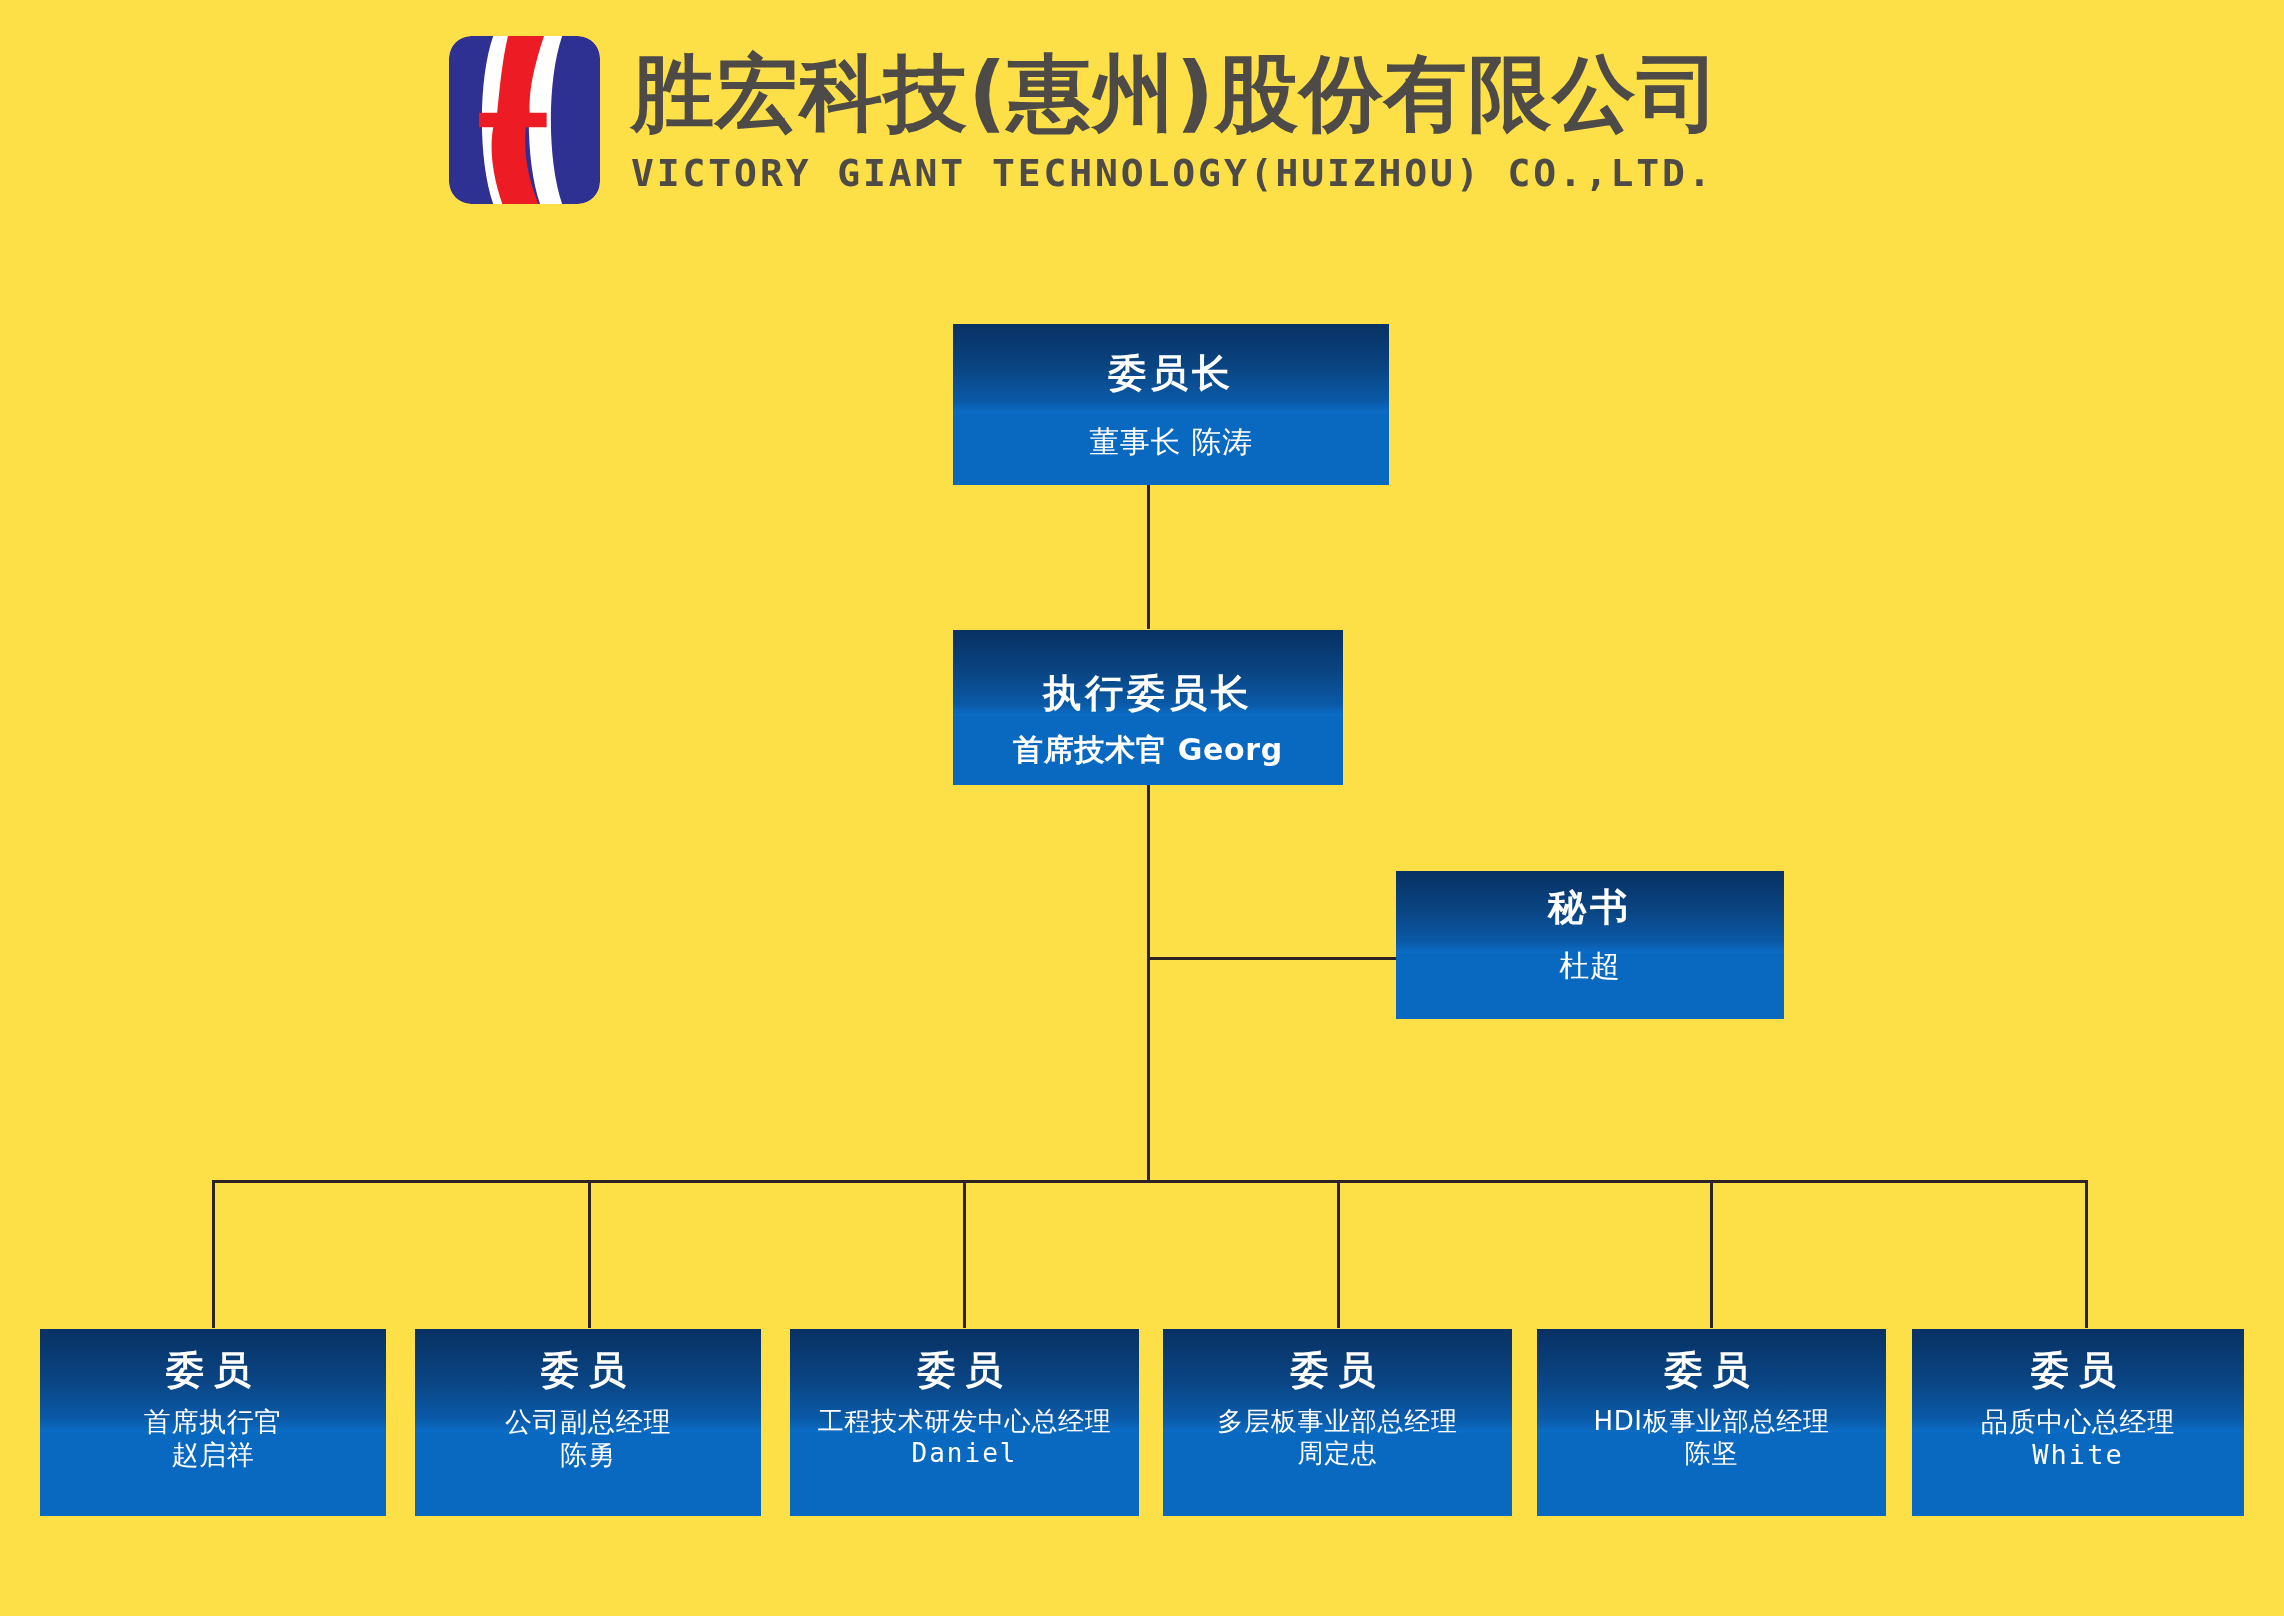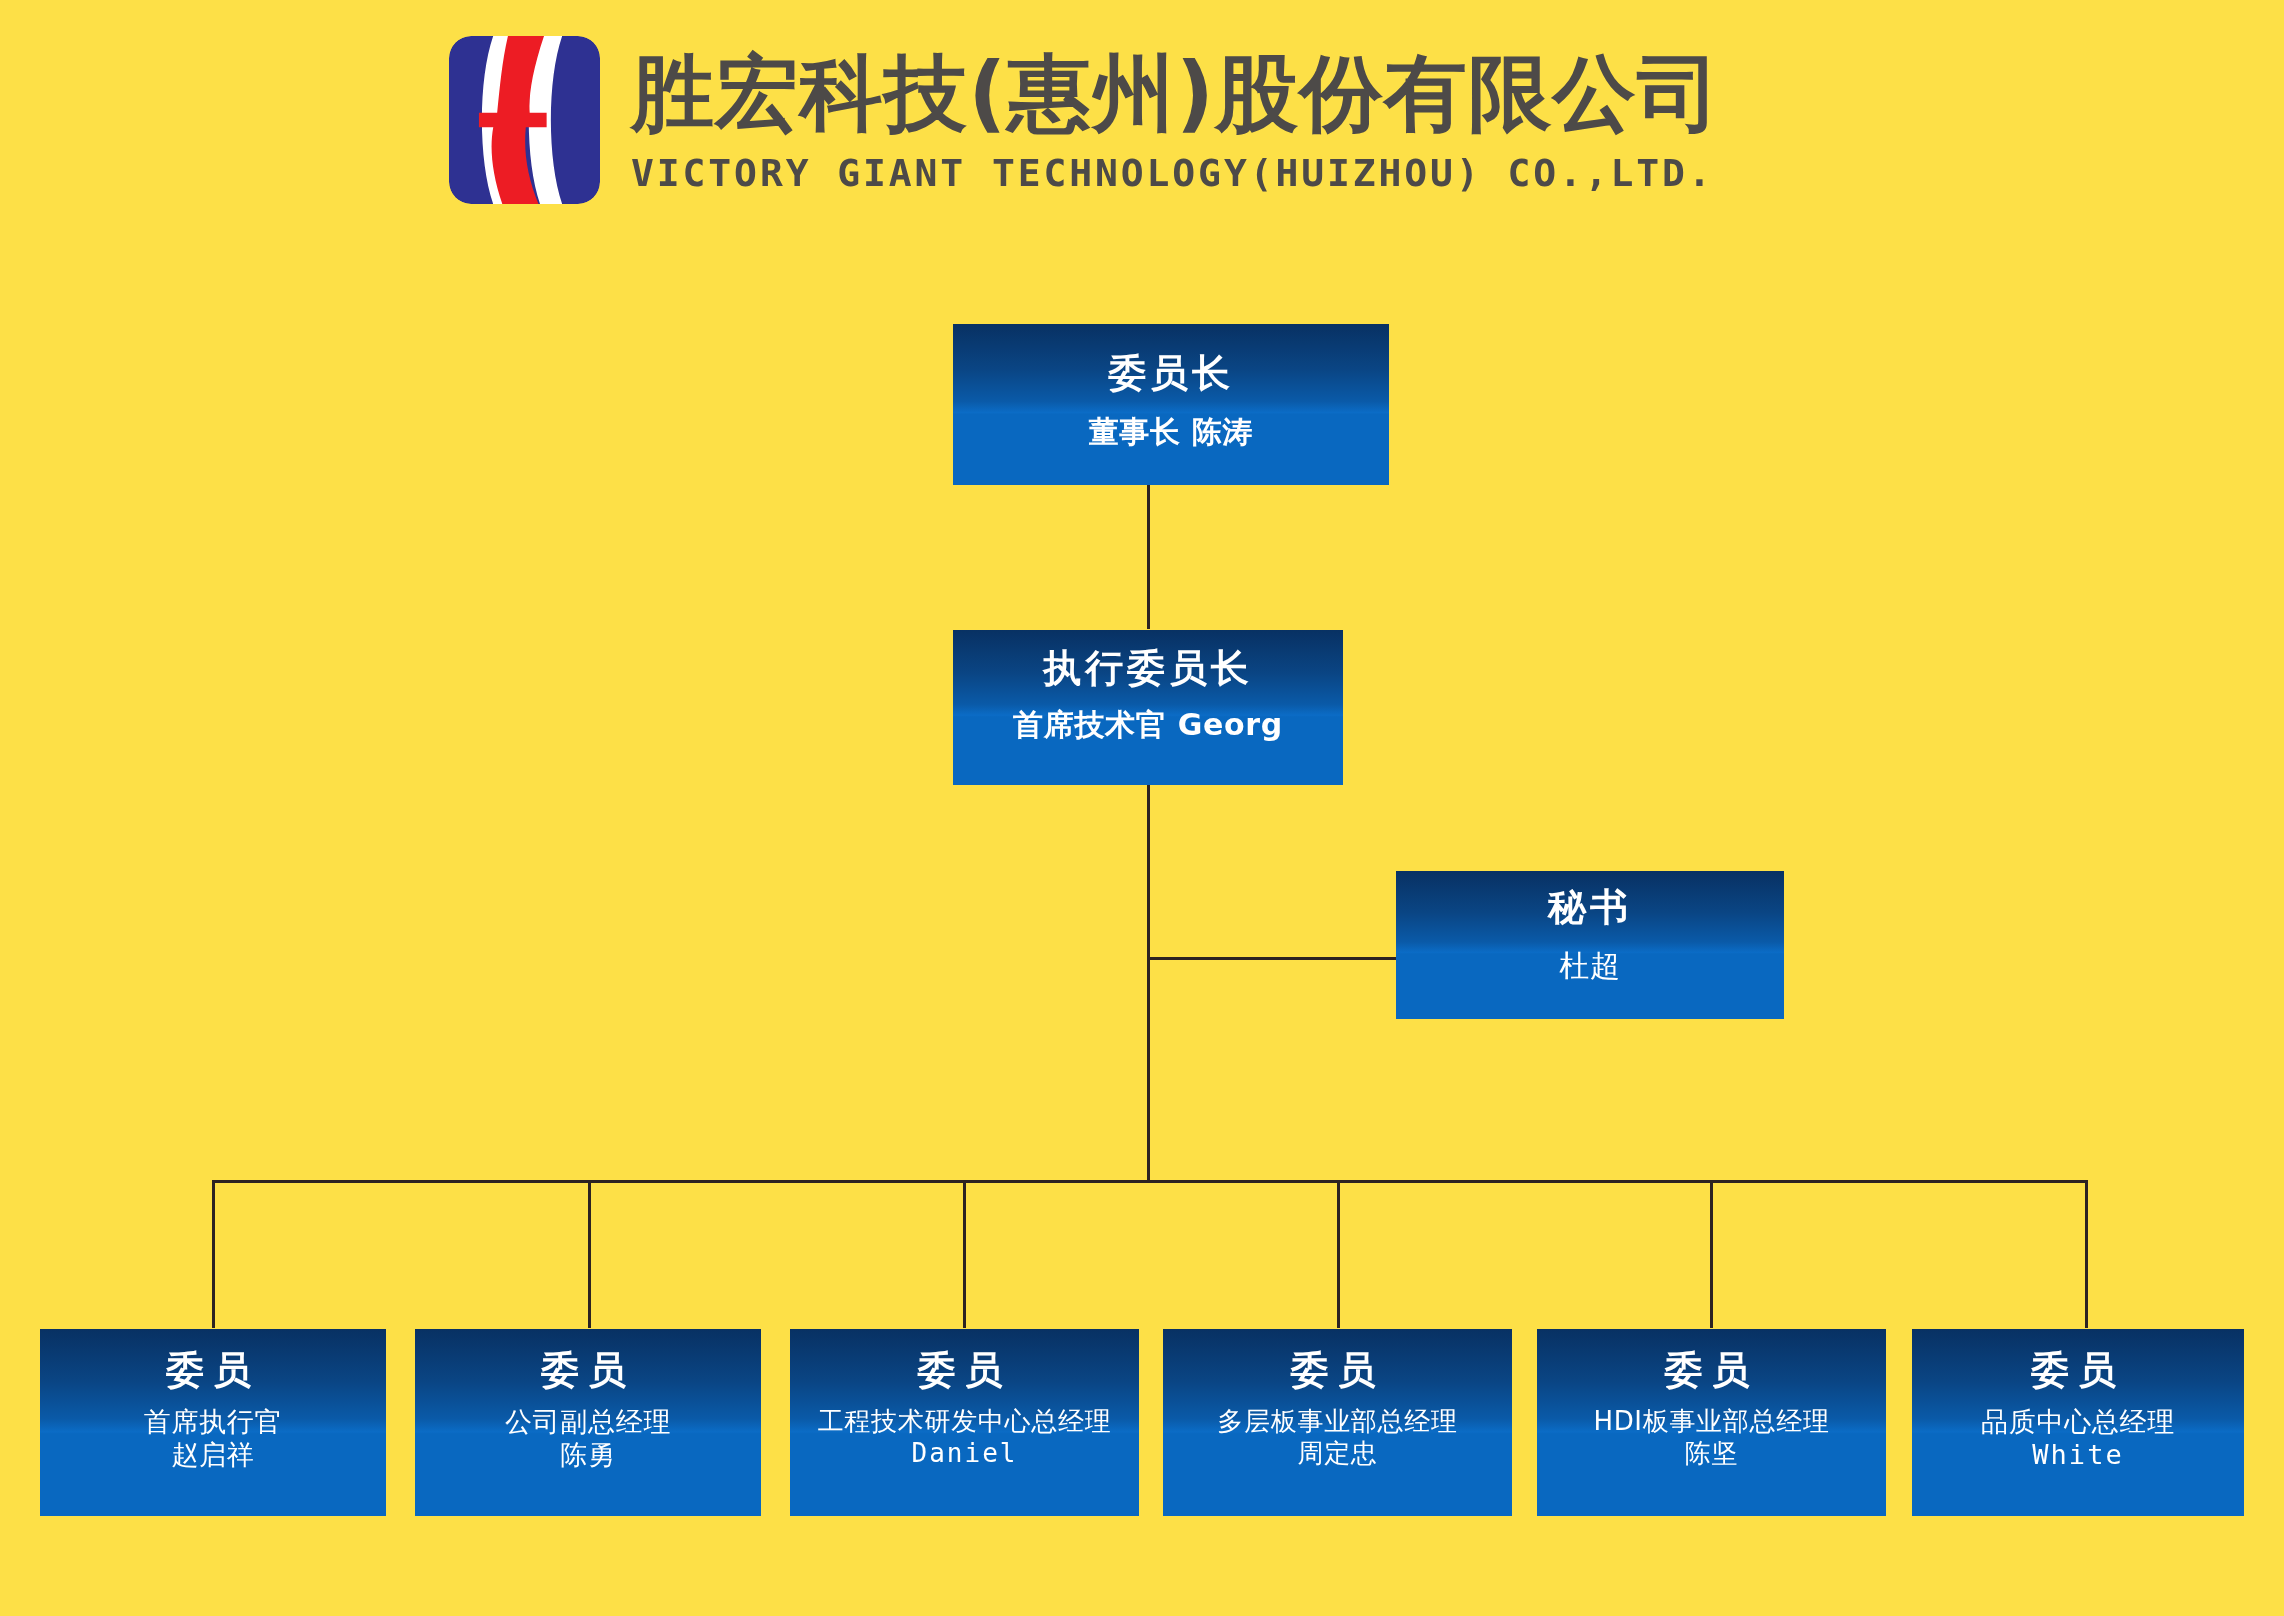--- a/index.html
+++ b/index.html
@@ -99,23 +99,23 @@
     white-space: nowrap;
     letter-spacing: 0.7px;
   }
   .node-sub.mono {
     font-family: "DejaVu Sans Mono", "Liberation Mono", monospace;
     letter-spacing: 2px;
   }
 
   
   #node-chair   { left:953px; top:324px;  width:436px; height:161px; padding-top:30px; }
-  #node-chair .node-sub { margin-top: 22px; font-weight: bold; }
-
-  #node-exec    { left:953px; top:630px;  width:390px; height:155px; padding-top:19px; }
+  #node-chair .node-sub { margin-top: 32px; }
+
+  #node-exec    { left:953px; top:630px;  width:390px; height:155px; padding-top:44px; }
   #node-exec .node-sub { margin-top: 19.5px; font-weight: bold; }
 
   #node-sec     { left:1396px; top:871px; width:388px; height:148px; padding-top:17px; }
   #node-sec .node-sub { margin-top: 22px; }
 
   .leaf {
     top: 1329px;
     width: 346px;
     height: 187px;
     padding-top: 22px;

